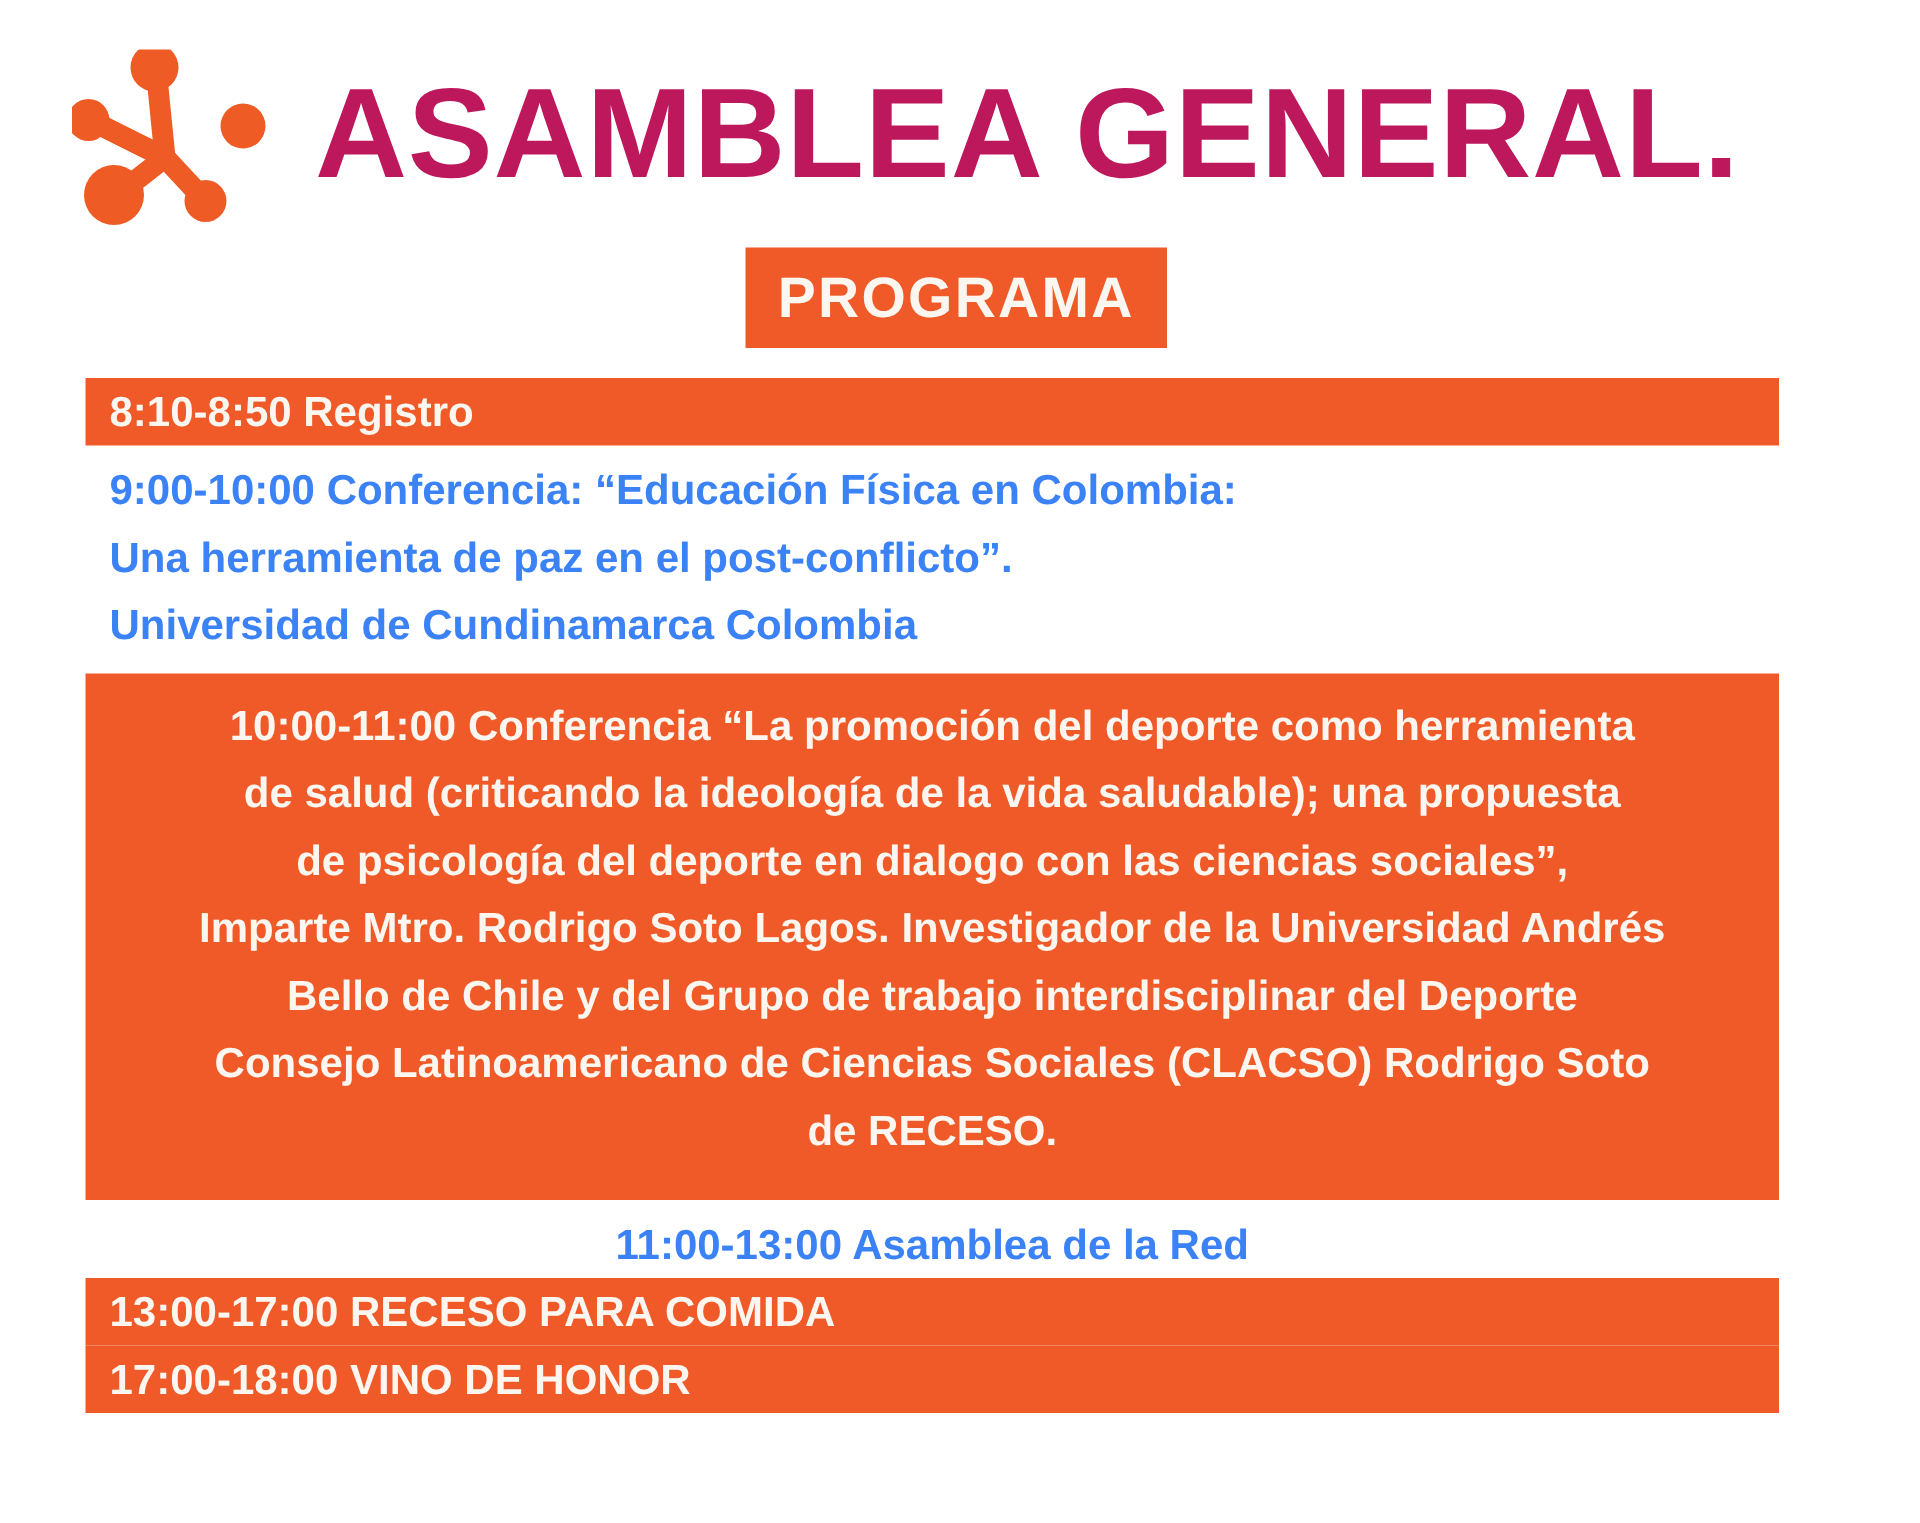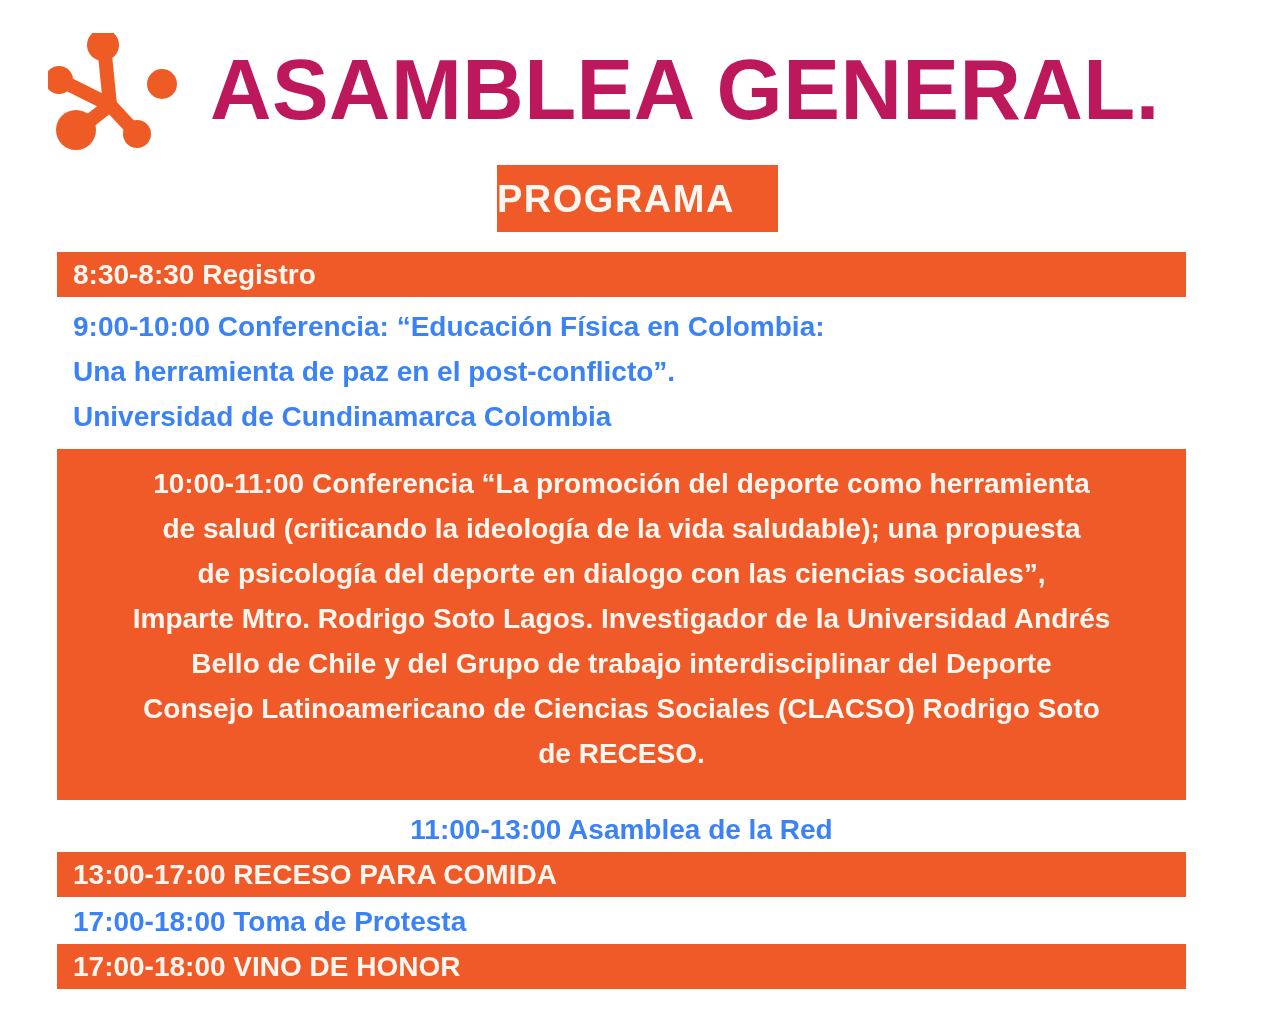--- a/index.html
+++ b/index.html
@@ -57,20 +57,21 @@
   
   .programa-badge {
     position: absolute;
     left: 497px;
     top: 165px;
     width: 281px;
     height: 67px;
     background: #F05A28;
     display: flex;
     align-items: center;
+    justify-content: center;
   }
   .programa-badge .badge-text {
     color: #FCF6F0;
     font-size: 38px;
     font-weight: 700;
     letter-spacing: 1.5px;
     line-height: 1;
   }
 
   
@@ -144,21 +145,21 @@
     <div class="poster-title">ASAMBLEA GENERAL.</div>
   </div>
 
   <div class="programa-badge">
     <span class="badge-text">PROGRAMA</span>
   </div>
 
   <div class="schedule">
 
     <div class="row filled registro">
-      <div class="line">8:30-8:30 Registro</div>
+      <div class="line">8:10-8:50 Registro</div>
     </div>
 
     <div class="gap-sm"></div>
 
     <div class="row plain conferencia-1">
       <div class="line">9:00-10:00 Conferencia: “Educación Física en Colombia:</div>
       <div class="line">Una herramienta de paz en el post-conflicto”.</div>
       <div class="line">Universidad de Cundinamarca Colombia</div>
     </div>
 
@@ -177,23 +178,20 @@
     <div class="gap-sm"></div>
 
     <div class="row plain asamblea">
       <div class="line">11:00-13:00 Asamblea de la Red</div>
     </div>
 
     <div class="row filled receso">
       <div class="line">13:00-17:00 RECESO PARA COMIDA</div>
     </div>
 
-    <div class="row plain protesta">
-      <div class="line">17:00-18:00 Toma de Protesta</div>
-    </div>
 
     <div class="row filled vino">
       <div class="line">17:00-18:00 VINO DE HONOR</div>
     </div>
 
   </div>
 
 </div>
 
 </body></html>

